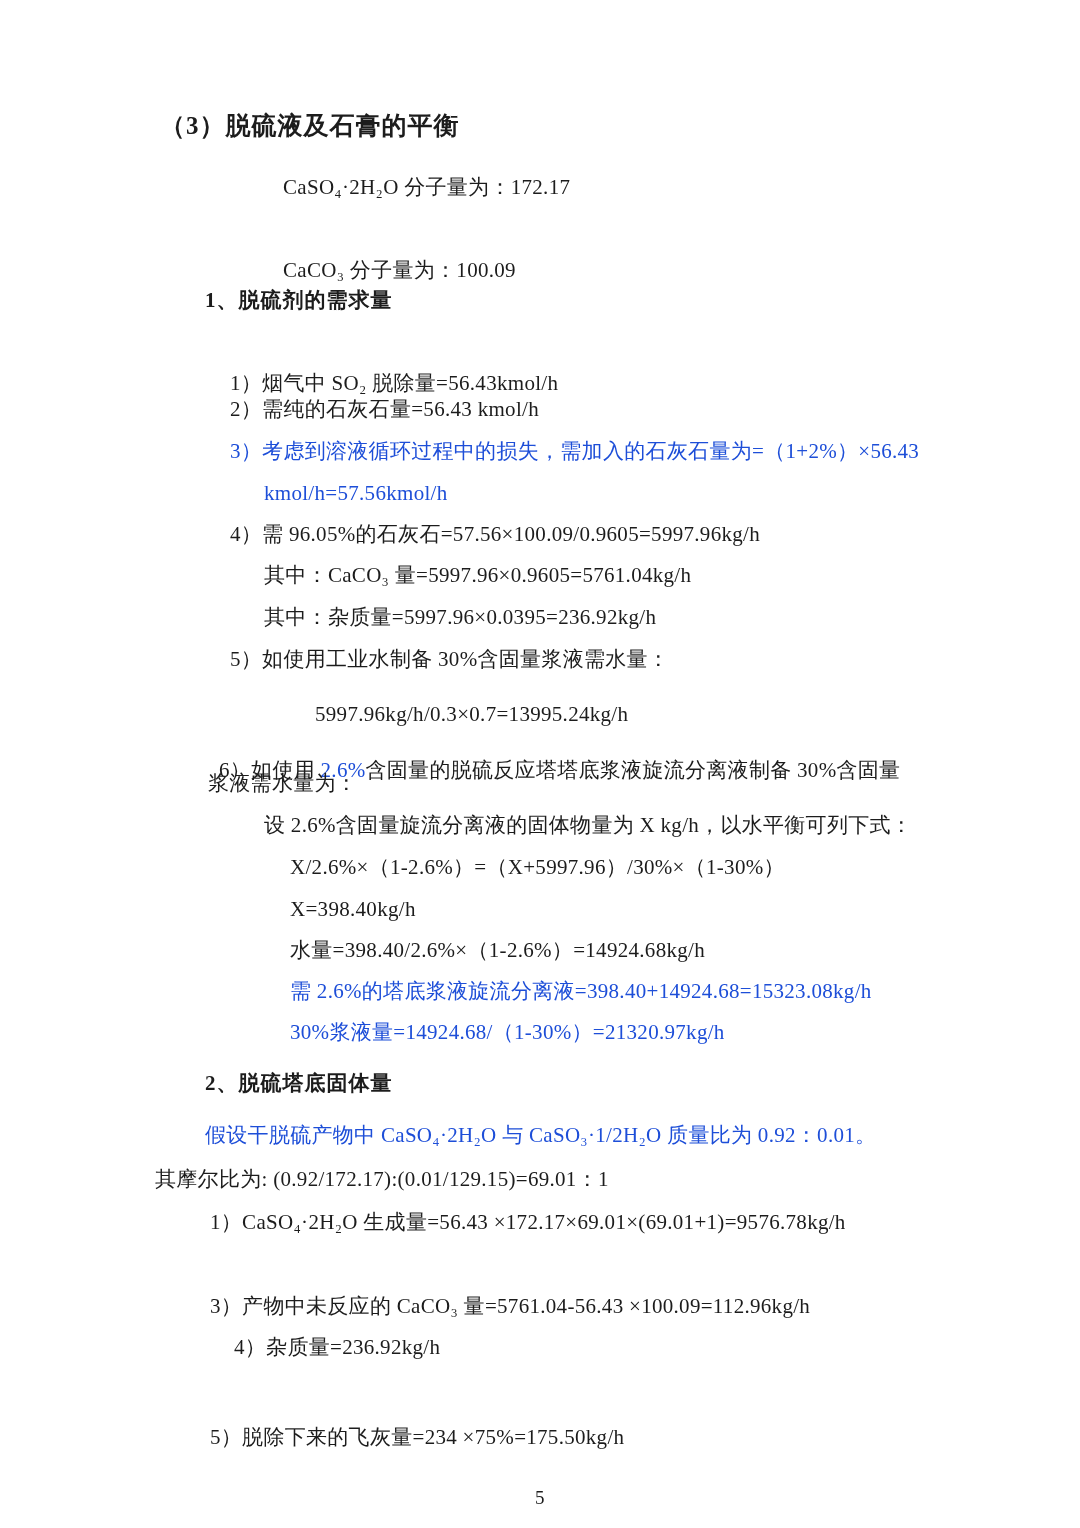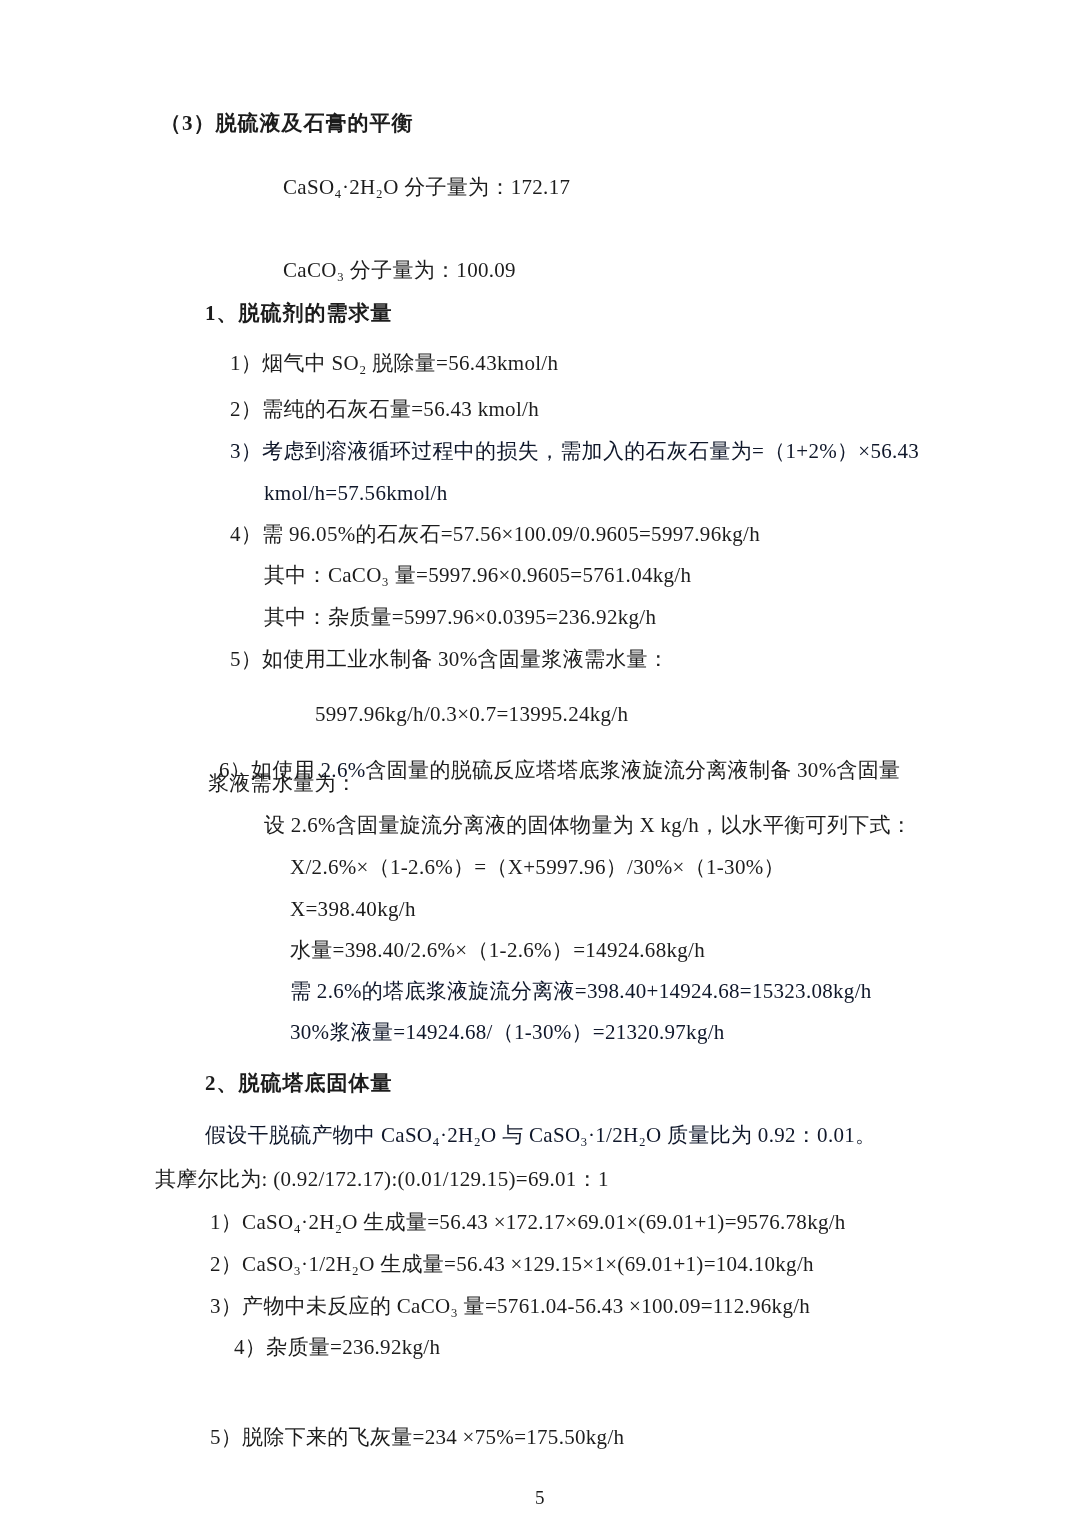--- a/index.html
+++ b/index.html
@@ -11,40 +11,40 @@
     color:#1c1c1c;
     overflow:hidden;
   }
   .ln {
     position:absolute;
     font-size:21px;
     line-height:1.3;
     white-space:nowrap;
     letter-spacing:0.3px;
   }
-  .title { font-size:21px; font-weight:bold; letter-spacing:1px; }
+  .title { font-size:25px; font-weight:bold; letter-spacing:1px; }
   .sechead { font-weight:bold; letter-spacing:1px; }
-  .red { color:#0f172a; }
+  .red { color:#1d4ed8; }
   .pageno { font-size:19px; }
 </style>
 </head>
 <body>
 
 <div class="page">
 
   <div class="ln title" style="top:110px; left:160px;">（3）脱硫液及石膏的平衡</div>
 
   <div class="ln" style="top:174px; left:283px;">CaSO₄·2H₂O 分子量为：172.17</div>
 
 
   <div class="ln" style="top:257px; left:283px;">CaCO₃ 分子量为：100.09</div>
 
-  <div class="ln sechead" style="top:300px; left:205px;text-align:center;">1、脱硫剂的需求量</div>
+  <div class="ln sechead" style="top:287px; left:205px;text-align:center;">1、脱硫剂的需求量</div>
 
-  <div class="ln" style="top:350px; left:230px;">1）烟气中 SO₂ 脱除量=56.43kmol/h</div>
+  <div class="ln" style="top:370px; left:230px;">1）烟气中 SO₂ 脱除量=56.43kmol/h</div>
 
   <div class="ln" style="top:396px; left:230px;">2）需纯的石灰石量=56.43 kmol/h</div>
 
   <div class="ln red" style="top:438px; left:230px;">3）考虑到溶液循环过程中的损失，需加入的石灰石量为=（1+2%）×56.43</div>
 
   <div class="ln red" style="top:480px; left:264px;">kmol/h=57.56kmol/h</div>
 
   <div class="ln" style="top:521px; left:230px;">4）需 96.05%的石灰石=57.56×100.09/0.9605=5997.96kg/h</div>
 
   <div class="ln" style="top:562px; left:264px;">其中：CaCO₃ 量=5997.96×0.9605=5761.04kg/h</div>
@@ -74,21 +74,20 @@
   <div class="ln red" style="top:1019px; left:290px;">30%浆液量=14924.68/（1-30%）=21320.97kg/h</div>
 
   <div class="ln sechead" style="top:1070px; left:205px;">2、脱硫塔底固体量</div>
 
   <div class="ln red" style="top:1122px; left:205px;">假设干脱硫产物中 CaSO₄·2H₂O 与 CaSO₃·1/2H₂O 质量比为 0.92：0.01。</div>
 
   <div class="ln" style="top:1166px; left:155px;">其摩尔比为: (0.92/172.17):(0.01/129.15)=69.01：1</div>
 
   <div class="ln" style="top:1209px; left:210px;">1）CaSO₄·2H₂O 生成量=56.43 ×172.17×69.01×(69.01+1)=9576.78kg/h</div>
 
-  <div class="ln" style="top:1251px; left:210px;">2）CaSO₃·1/2H₂O 生成量=56.43 ×129.15×1×(69.01+1)=104.10kg/h</div>
 
   <div class="ln" style="top:1293px; left:210px;">3）产物中未反应的 CaCO₃ 量=5761.04-56.43 ×100.09=112.96kg/h</div>
 
   <div class="ln" style="top:1334px; left:210px;margin-left:24px;">4）杂质量=236.92kg/h</div>
 
   <div class="ln" style="top:1424px; left:210px;">5）脱除下来的飞灰量=234 ×75%=175.50kg/h</div>
 
   <div class="ln pageno" style="top:1486px; left:50%; transform:translateX(-50%);">5</div>
 
 </div>

